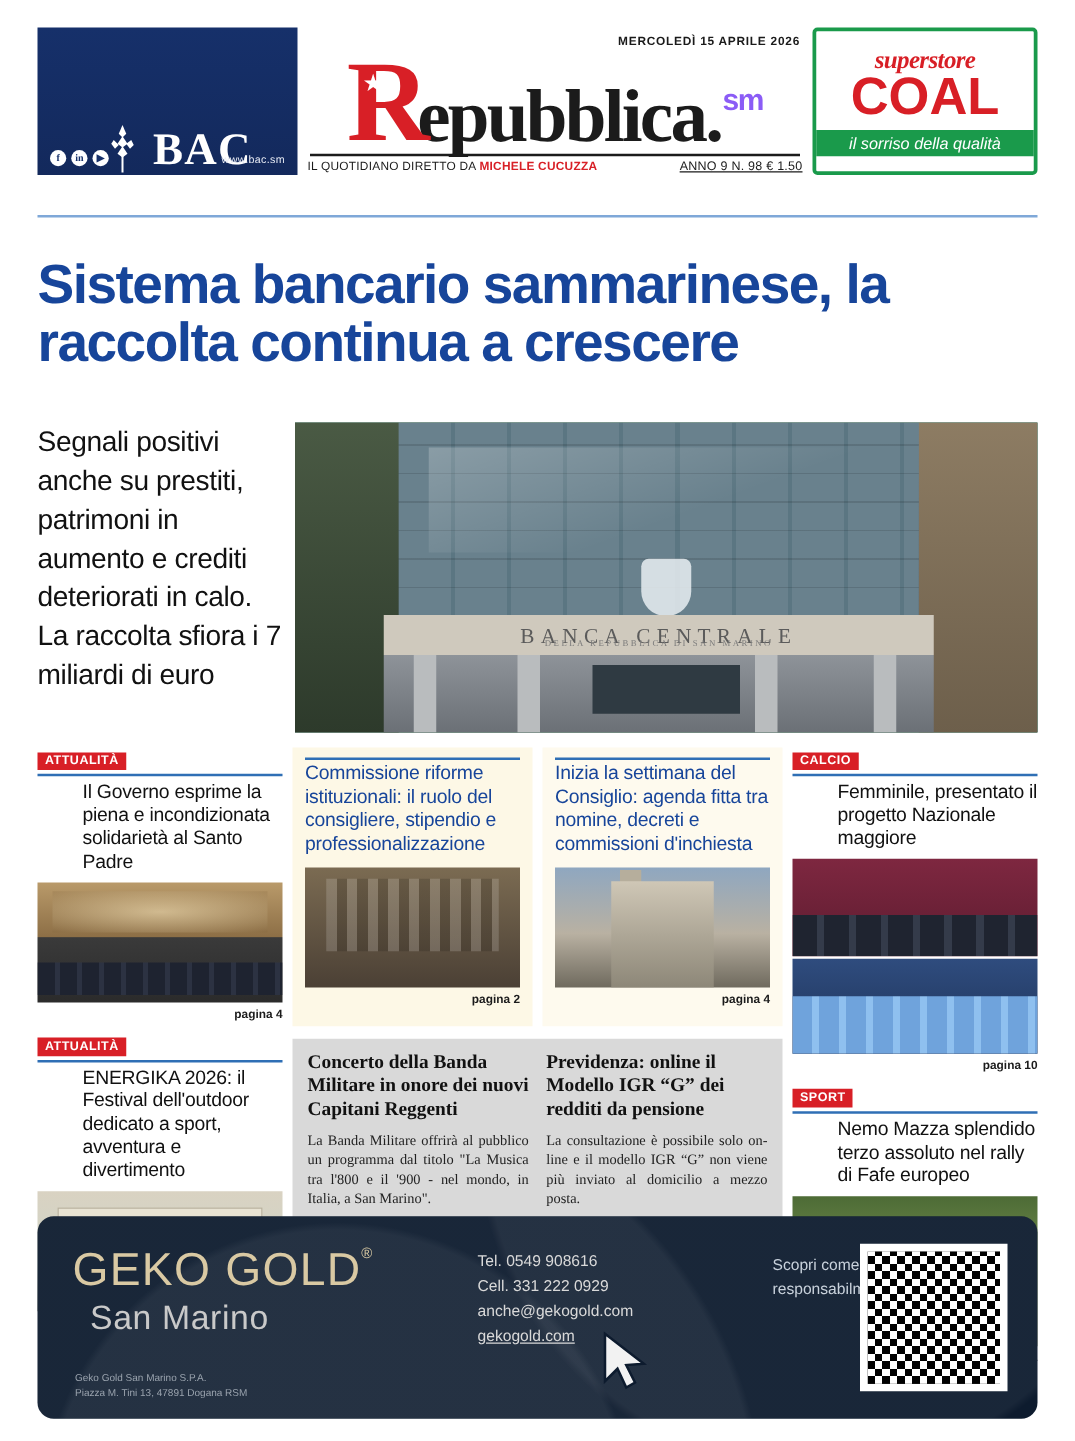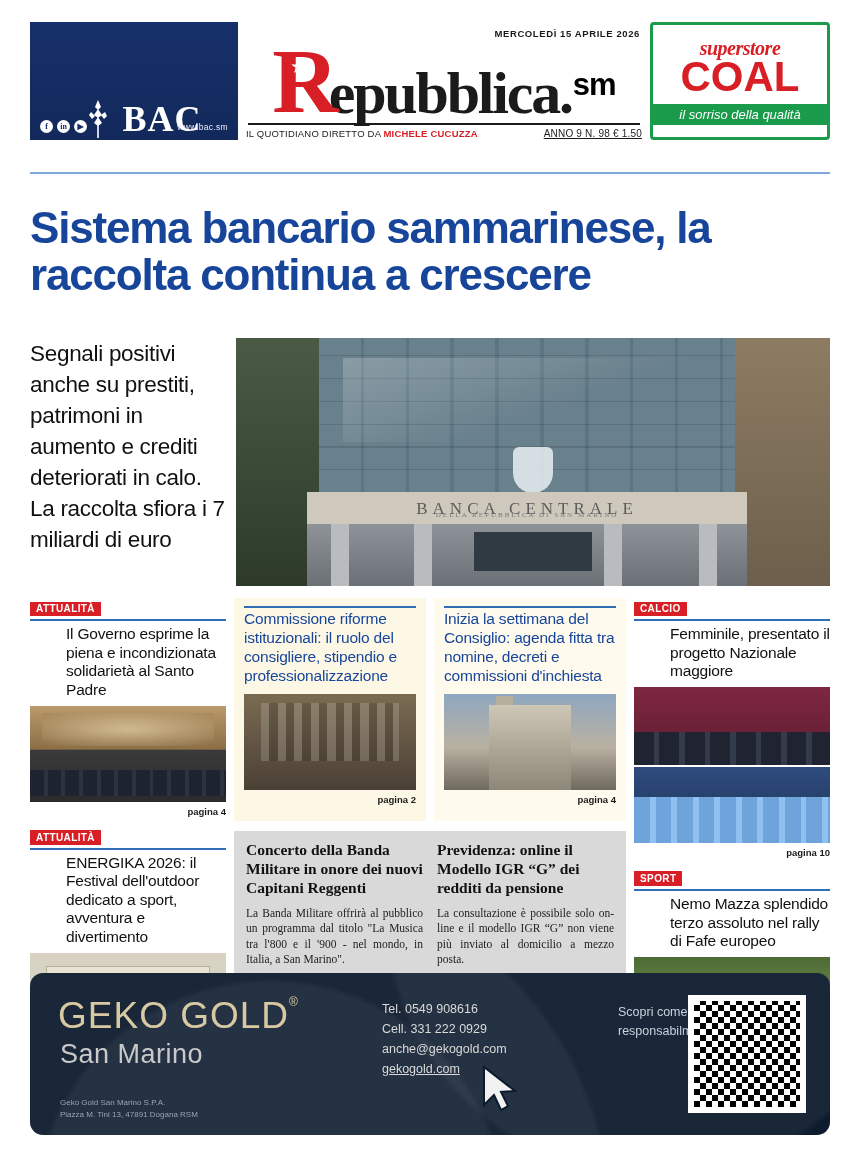--- a/index.html
+++ b/index.html
@@ -86,21 +86,21 @@
     top: 14px; left: 44px;
     color: #ffffff; font-size: 19px;
   }
   .logo-rest {
     font-family: "Liberation Serif", serif;
     font-size: 60px; font-weight: bold; color: #1b1b1b;
     line-height: 1.2; letter-spacing: -2.2px;
     margin-left: -6px; padding-top: 16px;
   }
   .logo-sm {
-    color: #000000; font-size: 31px; font-weight: bold;
+    color: #8b5cf6; font-size: 24px; font-weight: bold;
     font-family: "Liberation Sans", sans-serif;
     letter-spacing: -1px;
     align-self: flex-start;
     padding-top: 26px;
     margin-left: 1px;
   }
   .sub-rule {
     border-top: 2px solid #1b1b1b;
     margin: 4px 2px 0 2px;
   }
@@ -315,21 +315,21 @@
         radial-gradient(circle at 30% 150%, rgba(255,255,255,.05) 55%, rgba(255,255,255,0) 56%),
         radial-gradient(circle at 78% -40%, rgba(255,255,255,.05) 40%, rgba(255,255,255,0) 41%); }
   .fa-geko {
     position: absolute; left: 28px; top: 22px;
     color: #d9c9a3;
     font-size: 37px; letter-spacing: 1px;
     font-family: "Liberation Sans", sans-serif;
   }
   .fa-reg { font-size: 12px; vertical-align: top; }
   .fa-sm {
-    position: absolute; left: 30px; top: 66px;
+    position: absolute; left: 42px; top: 66px;
     color: #c9c9c9; font-size: 27px; letter-spacing: .5px;
   }
   .fa-addr {
     position: absolute; left: 30px; bottom: 14px;
     color: #9aa3ae; font-size: 8px; line-height: 1.5;
   }
   .fa-contact {
     position: absolute; left: 352px; top: 26px;
     color: #d9d9d9; font-size: 12.5px; line-height: 1.6;
   }

